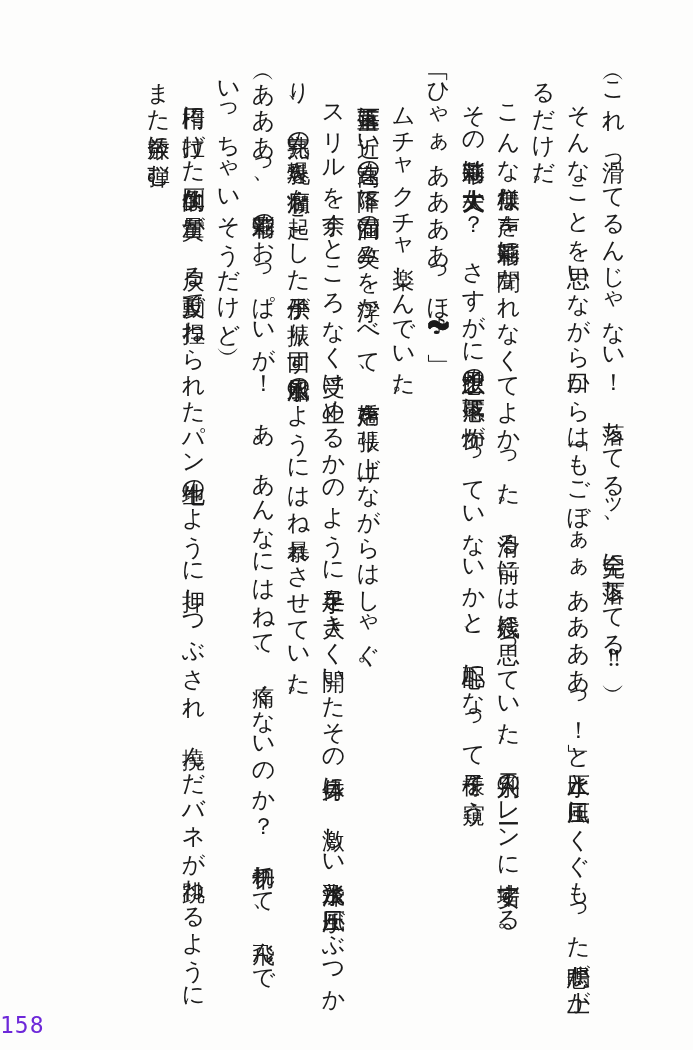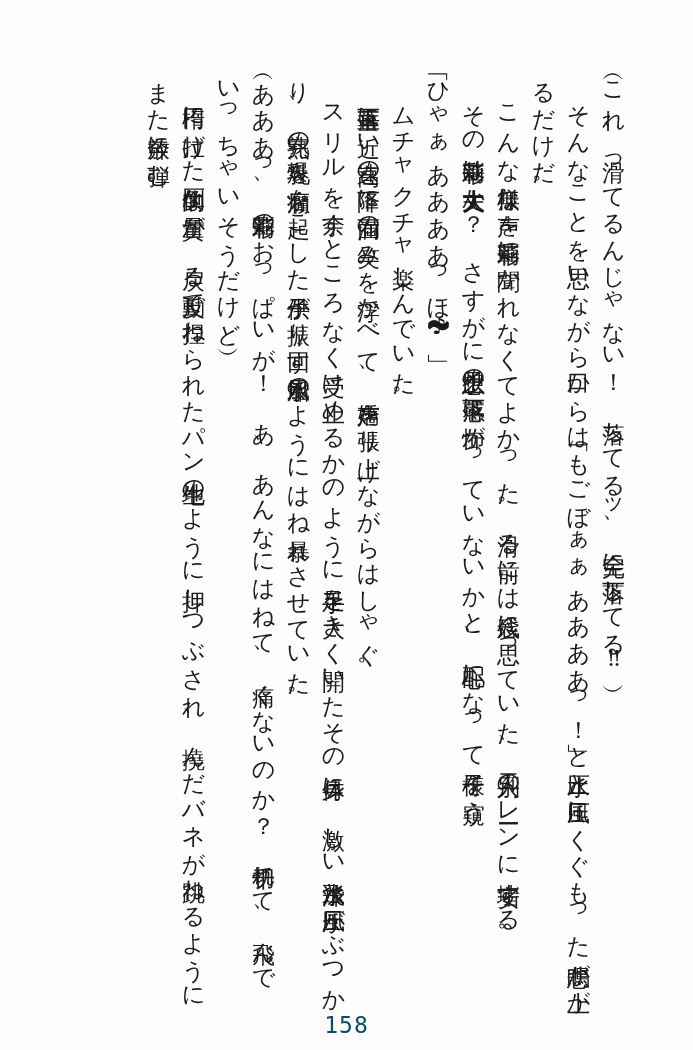--- a/index.html
+++ b/index.html
@@ -33,24 +33,23 @@
   .novel-text p {
     margin: 0;
     padding: 0;
     text-indent: 0;
   }
   .page-number {
     position: absolute;
     left: 0;
     right: 0;
     bottom: 12px;
-    text-align: center;
     font-family: "DejaVu Sans Mono", "Liberation Mono", monospace;
     font-size: 23px;
-    color: #0c4a6e;
+    color: #6d28d9;
     letter-spacing: 1px;
   }
 </style>
 </head>
 <body>
 
 <div class="book-page">
   <div class="novel-text">
     <p>（これ、滑ってるんじゃない！　落ちてるッ、完全に落下してる‼）</p>
     <p>　そんなことを思いながら口からは「もごぼぁぁああああっ！」と水圧と風圧にくぐもった悲鳴が上がるだけだ。</p>

